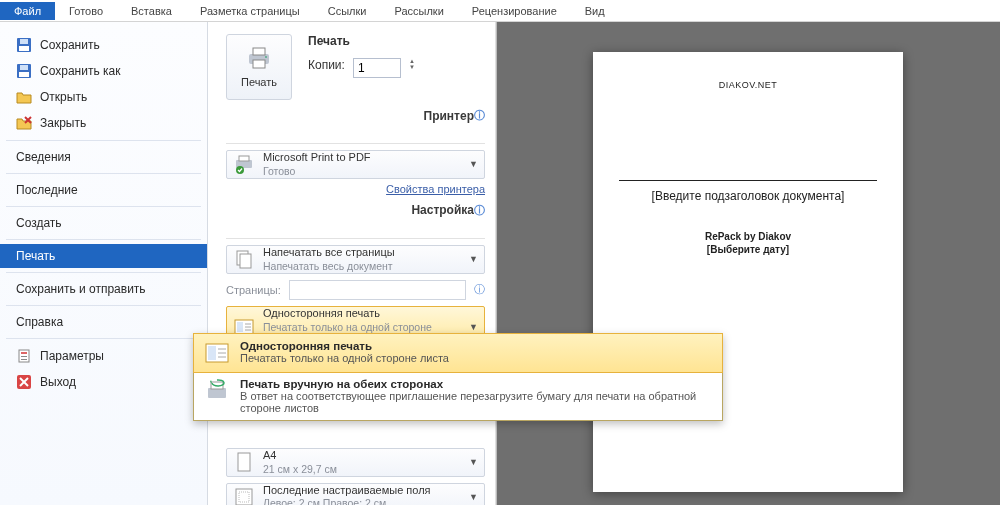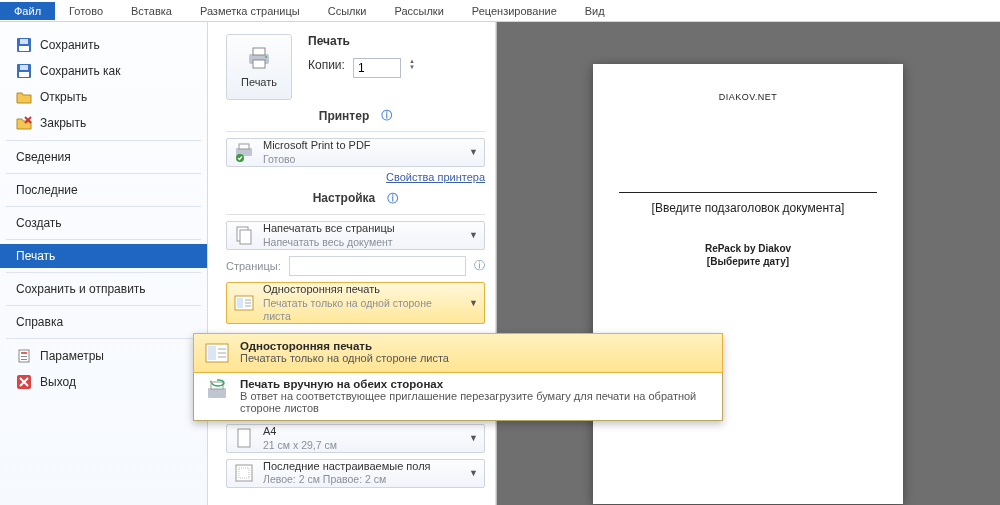--- a/index.html
+++ b/index.html
@@ -16,21 +16,21 @@
 .file-menu { width: 208px; background: linear-gradient(#fcfdff,#f6f9fe); border-right: 1px solid #d6dbe3; padding-top: 10px; }
 .file-item { display: flex; align-items: center; gap: 8px; padding: 5px 10px 5px 16px; font-size: 12px; color: #2a2a2a; cursor: pointer; }
 .file-item .ico { width: 16px; height: 16px; display:flex; align-items:center; justify-content:center; }
 .file-sep { height: 1px; background: #dde3ee; margin: 4px 6px; }
 .file-item.selected { background: #1f66c1; color: #fff; position: relative; }
 .file-item.selected::after { content:""; position:absolute; right:-8px; top:50%; transform:translateY(-50%); border:8px solid transparent; border-left-color:#1f66c1; }
 .file-item.plain { }
 
 
 .center { flex: 0 0 288px; padding: 12px 10px 0 18px; background: #fff; border-right: 1px solid #e0e0e0; position: relative; }
-.sec-title { font-size: 12px; font-weight: bold; color: #3a3a3a; margin: 8px 0 6px; border-bottom: 1px solid #e2e2e2; padding-bottom: 8px; display:flex; justify-content:center; align-items:center;gap:12px;}
+.sec-title { font-size: 12px; font-weight: bold; color: #3a3a3a; margin: 8px 0 6px; border-bottom: 1px solid #e2e2e2; padding-bottom: 20px; display:flex; justify-content:flex-end; align-items:center;}
 .sec-title .info { color:#5a8bd6; font-size:11px; }
 
 .print-top { display:flex; gap: 16px; align-items:flex-start; }
 .print-btn { width: 66px; height: 66px; border: 1px solid #cfd5df; border-radius: 3px; background: linear-gradient(#fdfdfe,#eef2f8); display:flex; flex-direction:column; align-items:center; justify-content:center; gap:4px; cursor:pointer; font-size:11px; color:#333;}
 .copies-row { display:flex; gap:8px; font-size:12px; color:#333; margin-top:6px;}
 .copies-input { width: 48px; height:20px; border:1px solid #b6bfcf; font-size:12px; padding:1px 4px; }
 
 .dropdown { display:flex; align-items:center; gap:8px; border:1px solid #cfd5df; background: linear-gradient(#fdfdfe,#f1f4fa); padding: 0 6px; font-size:11px; color:#333; position:relative; cursor:pointer; border-radius:2px; }
 .dropdown .dd-text { flex:1; line-height: 1.25; }
 .dropdown .dd-text .main-line { color:#333; }
@@ -48,21 +48,21 @@
 
 
 .popout { position:absolute; left: 193px; top: 333px; width: 530px; background:#fff; border:1px solid #b9a661; box-shadow: 0 3px 8px rgba(0,0,0,0.25); z-index: 50; }
 .popout .opt { display:flex; gap:10px; padding:6px 10px; font-size:11px; color:#333; cursor:pointer; }
 .popout .opt .o-ico { width:26px; height:26px; flex-shrink:0; display:flex; align-items:center; justify-content:center; }
 .popout .opt .o-text b { display:block; font-weight:bold; color:#2a2a2a; font-size:11.5px; }
 .popout .opt .o-text span { color:#555; font-size:11px; }
 .popout .opt.sel { background: linear-gradient(#fff2bf,#ffe493); border:1px solid #e7b23c; margin:-1px; }
 
 
-.preview { flex:1; background:#6f6f6f; display:flex; align-items:center; justify-content:center; padding-top: 40px; position:relative; }
+.preview { flex:1; background:#6f6f6f; display:flex; align-items:flex-start; justify-content:center; padding-top: 30px; position:relative; }
 .page { width: 310px; height: 440px; background:#fff; box-shadow: 0 2px 10px rgba(0,0,0,0.4); padding: 28px 26px 20px; font-family: Georgia, 'Times New Roman', serif; color:#222; text-align:center; position:relative;}
 .page .header-small { font-size: 9px; letter-spacing: .5px; margin-bottom: 90px; }
 .page .doc-title { font-size: 26px; line-height:1.15; margin-bottom: 4px; font-family: Georgia, serif;}
 .page .hr { border:0; border-top:1.5px solid #222; margin:6px 0 8px; }
 .page .sub { font-size: 12px; margin-bottom: 28px; }
 .page .foot { font-size: 10px; font-weight:bold; margin-bottom:2px;}
 .page .foot2 { font-size: 10px; font-weight:bold;}
 .preview .leftborder { position:absolute; left:0; top:0; bottom:0; width:1px; background:#bbb;}
 
 .spacer6 { height:6px; }

